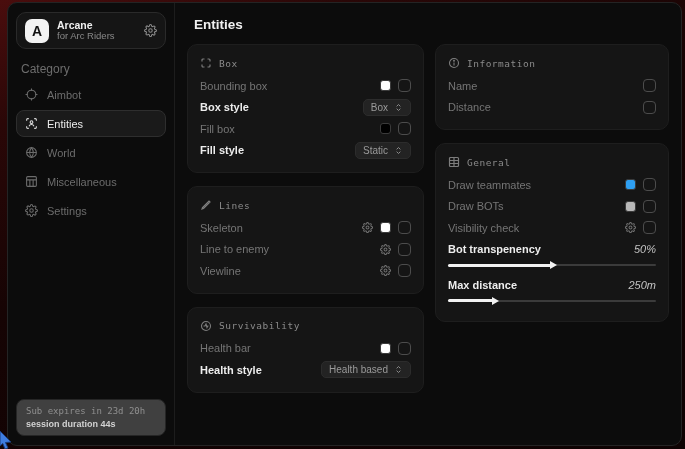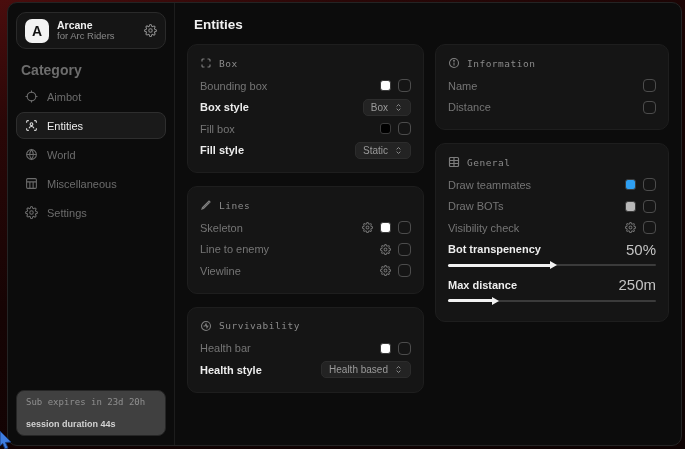--- a/index.html
+++ b/index.html
@@ -22,32 +22,32 @@
   }
   .logo {
     width:24px; height:24px; border-radius:7px; background:#f2f2f2; color:#111;
     font-weight:bold; font-size:14px; display:flex; align-items:center; justify-content:center;
   }
   .brand-text { flex:1; line-height:1.15; }
   .brand-title { color:#f0f0f0; font-size:10.5px; font-weight:bold; }
   .brand-sub { color:#8a8a8a; font-size:9.5px; }
   .icon { display:inline-flex; align-items:center; justify-content:center; color:#8b8b8b; }
   .icon svg { display:block; }
-  .category { color:#6d6d6d; font-size:14px; margin:13px 0 4px 5px;font-weight:bold; }
+  .category { color:#6d6d6d; font-size:12px; margin:13px 0 4px 5px; }
   .nav-item {
     display:flex; align-items:center; gap:9px; height:27px; padding:0 8px; margin:1px 0;
     border:1px solid transparent; border-radius:8px; color:#6c6c6c; font-size:11px; cursor:pointer;
   }
   .nav-item .icon { color:#6c6c6c; }
   .nav-item.selected { background:#1a1a1a; border-color:#2e2e2e; color:#ececec; }
   .nav-item.selected .icon { color:#dcdcdc; }
   .sidebar-spacer { flex:1; }
   .footer-card { border:1px solid #262626; border-radius:8px; padding:6px 9px; background:#404040; }
   .footer-line1 { font-family:"DejaVu Sans Mono", monospace; color:#8f8f8f; font-size:9px; white-space:nowrap; }
-  .footer-line2 { color:#d2d2d2; font-size:9px; font-weight:bold; margin-top:12px; }
+  .footer-line2 { color:#d2d2d2; font-size:9px; font-weight:bold; margin-top:3px; }
   
   .main { flex:1; padding:12px 12px 12px 12px; overflow:hidden; }
   .page-title { color:#f1f1f1; font-size:13.5px; font-weight:bold; margin:2px 0 12px 7px; }
   .columns { display:flex; gap:11px; }
   .col { display:flex; flex-direction:column; gap:13px; }
   .col-left { width:240px; }
   .col-right { width:237px; }
   .card { background:#151515; border:1px solid #1e1e1e; border-radius:10px; padding:9px 12px 11px 12px; }
   .card-header { display:flex; align-items:center; gap:7px; height:18px; margin-bottom:3px; }
   .card-header .icon { color:#7d7d7d; }
@@ -58,21 +58,21 @@
   .controls { display:flex; align-items:center; gap:7px; }
   .checkbox { width:13px; height:13px; border:1.5px solid #4c4c4c; border-radius:4px; background:transparent; cursor:pointer; }
   .swatch { width:11px; height:11px; border-radius:3px; border:1px solid #3a3a3a; cursor:pointer; }
   .mini-gear { color:#6f6f6f; cursor:pointer; }
   .dropdown {
     display:flex; align-items:center; gap:6px; height:17px; padding:0 7px;
     background:#232323; border:1px solid #2c2c2c; border-radius:5px; cursor:pointer;
   }
   .dropdown-value { color:#9a9a9a; font-size:10px; }
   .dropdown .icon { color:#8d8d8d; }
-  .row-value { font-size:15px; color:#c3c3c3; }
+  .row-value { font-size:11px; color:#c3c3c3;font-style:italic; }
   .slider { position:relative; height:8px; margin:1px 0 5px 0; cursor:pointer; }
   .slider-track { position:absolute; left:0; right:0; top:3px; height:2px; background:#3b3b3b; border-radius:1px; }
   .slider-fill { position:absolute; left:0; top:2.5px; height:3px; background:#f2f2f2; border-radius:2px; }
   .slider-thumb { position:absolute; top:0; width:0; height:0; margin-left:-2px;
     border-top:4px solid transparent; border-bottom:4px solid transparent; border-left:7px solid #f2f2f2; }
   .cursor { position:absolute; left:-2px; bottom:-4px; }
 </style>
 </head>
 <body>
 

